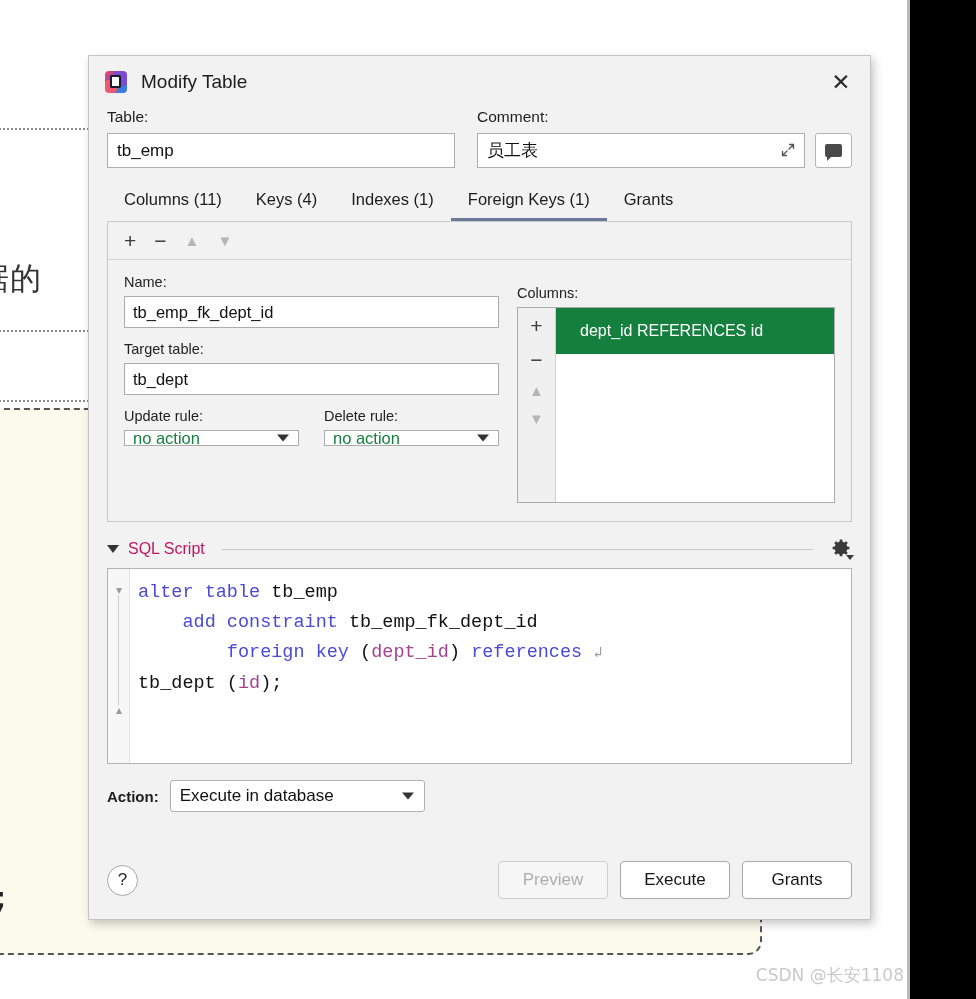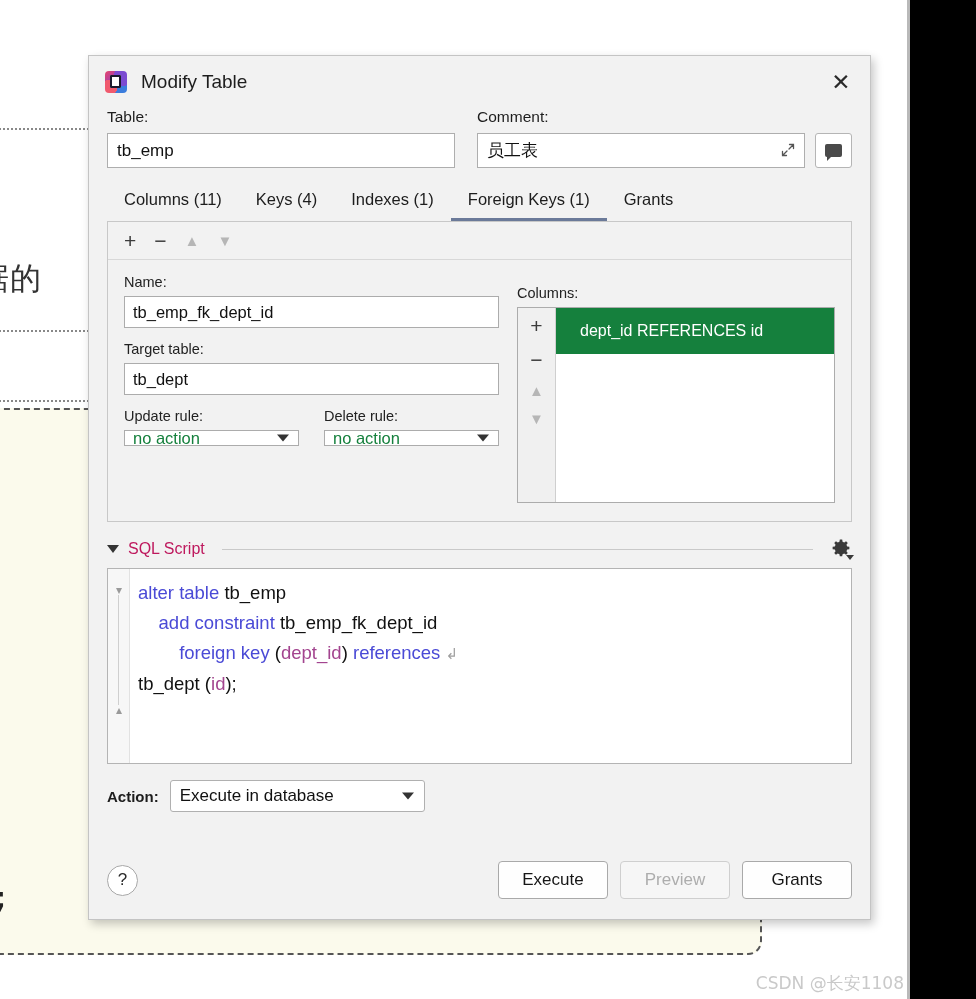--- a/index.html
+++ b/index.html
@@ -78,21 +78,21 @@
   .band-edge {
     position: absolute;
     right: 66px; top: 0;
     width: 3px; height: 999px;
     background: #b9b9b9;
   }
 
   .watermark {
     position: absolute;
     right: 72px;
-    bottom: 4px;
+    bottom: 12px;
     font-size: 17px;
     color: #c9c9c9;
     white-space: nowrap;
     font-family: "DejaVu Sans", sans-serif;
   }
 
   
   .dialog {
     position: absolute;
     left: 88px; top: 55px;
@@ -389,21 +389,21 @@
   .fold-line {
     position: absolute;
     left: 10px; top: 26px;
     width: 1px; height: 110px;
     background: #cfcfcf;
   }
 
   .code {
     flex: 1 1 auto;
     padding: 9px 0 0 8px;
-    font-family: Liberation Sans, sans-serif;
+    font-family: Liberation Mono, monospace;
     font-size: 18.5px;
     line-height: 30px;
     white-space: pre;
     color: #111;
   }
   .kw { color: #4a4ad6; }
   .id { color: #111111; }
   .col { color: #a3448f; }
   .wrapmark { color: #9f9f9f; font-size: 15px; }
 
@@ -613,19 +613,19 @@
       <span class="action-label">Action:</span>
       <div class="action-sel">
         <span>Execute in database</span>
         <span class="arrow"></span>
       </div>
     </div>
 
     <div class="footer">
       <div class="help-btn">?</div>
       <div class="spacer"></div>
+      <div class="btn disabled">Preview</div>
       <div class="btn">Execute</div>
-      <div class="btn disabled">Preview</div>
       <div class="btn">Grants</div>
     </div>
 
   </div>
 </div>
 
 </body></html>

